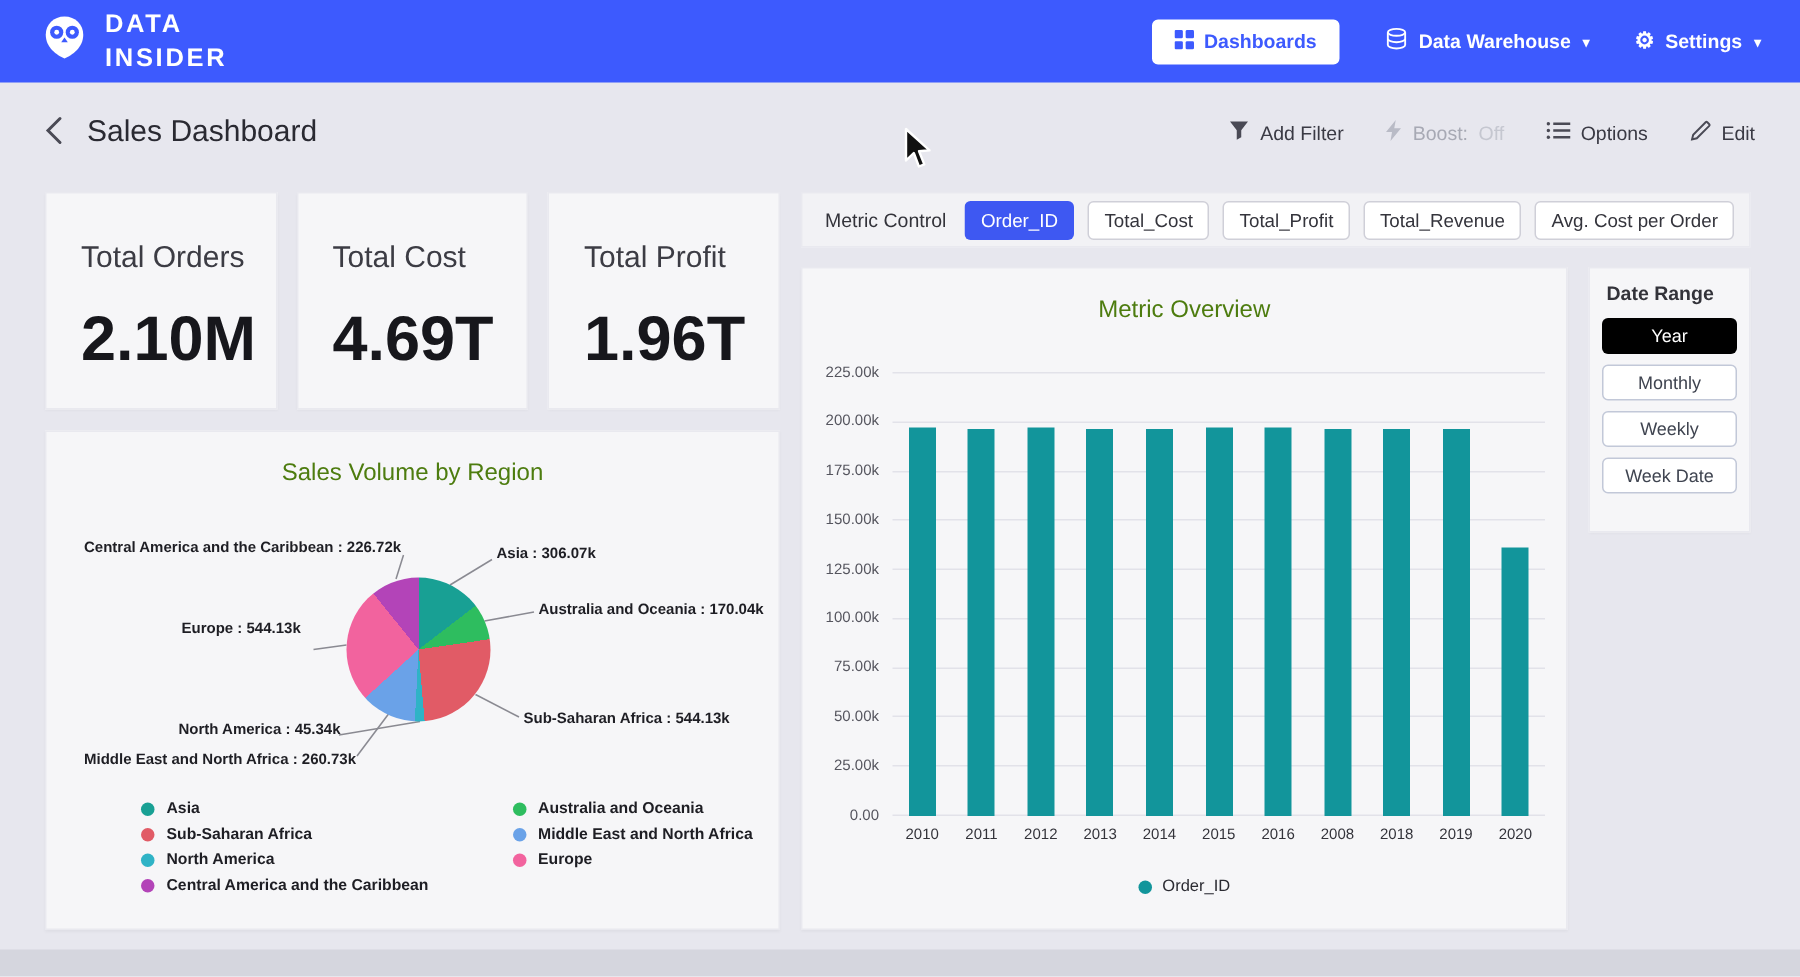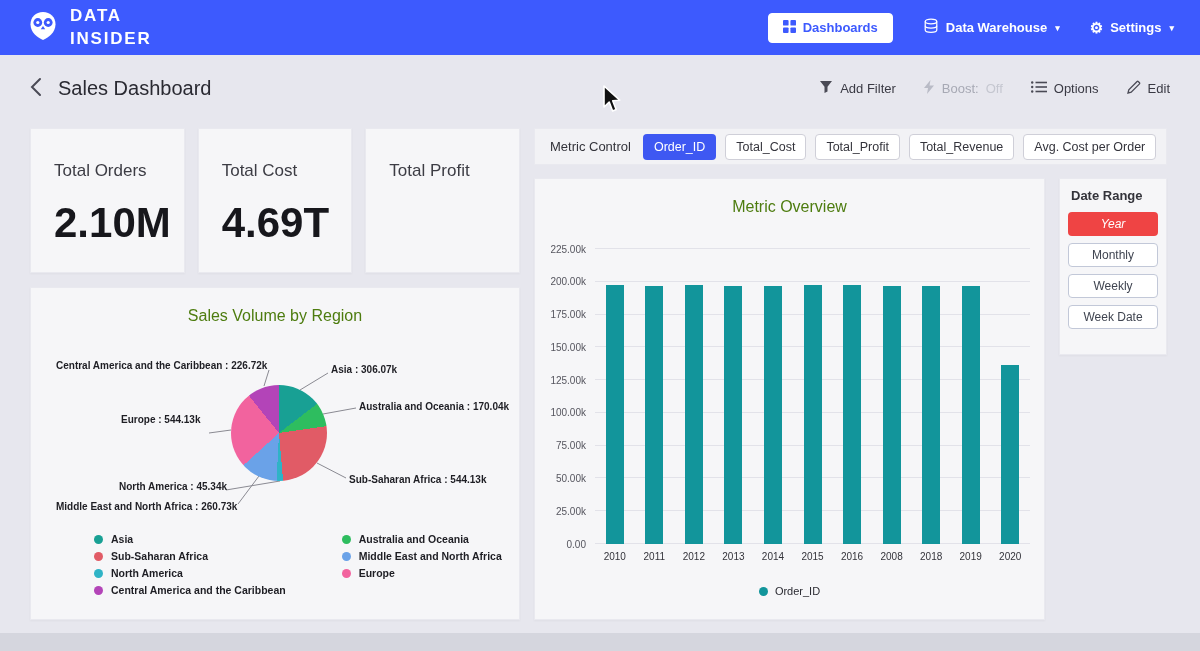--- a/index.html
+++ b/index.html
@@ -29,21 +29,21 @@
           color:#3a3a44; font-family:inherit; cursor:pointer; }
   .hact.boost { color:#a7a9b4; cursor:default; }
   .boost-off { color:#c5c7d0; }
 
   
   .card { background:#f6f6f8; border:1px solid #e9e9ef; box-shadow:0 1px 2px rgba(0,0,0,0.04); }
 
   
   .kpi-row { position:absolute; left:30px; top:128px; width:490px; display:flex; gap:13px; }
   .kpi-card { flex:1; height:145px; padding:32px 0 0 23px; }
-  .kpi-label { font-size:17px; color:#3c3c44; margin-bottom:18px; }
+  .kpi-label { font-size:20px; color:#3c3c44; margin-bottom:18px; }
   .kpi-value { font-size:42px; font-weight:bold; color:#17171c; }
 
   
   .pie-card { position:absolute; left:30px; top:287px; width:490px; height:333px; }
   .card-title { text-align:center; font-size:16px; font-weight:500; color:#4d7c0f; padding-top:19px; }
   .pie { position:absolute; left:200px; top:97px; width:96px; height:96px; border-radius:50%; }
   .pie-labels { position:absolute; inset:0; }
   .pie-label { position:absolute; font-size:10px; font-weight:bold; color:#1e1e24; white-space:nowrap; }
   .pie-leaders { position:absolute; inset:0; pointer-events:none; }
   .pie-legend { position:absolute; left:63px; top:245px; display:flex; gap:56px; }
@@ -200,20 +200,21 @@
     <div class="card kpi-card">
       <div class="kpi-label">Total Orders</div>
       <div class="kpi-value">2.10M</div>
     </div>
     <div class="card kpi-card">
       <div class="kpi-label">Total Cost</div>
       <div class="kpi-value">4.69T</div>
     </div>
     <div class="card kpi-card">
       <div class="kpi-label">Total Profit</div>
+      <div class="kpi-value">1.96T</div>
     </div>
   </div>
 
   <div class="card pie-card">
     <div class="card-title">Sales Volume by Region</div>
     <svg class="pie-leaders" width="490" height="333">
       <g stroke="#8a8a92" stroke-width="1">
         <line x1="269" y1="102" x2="297" y2="85"></line>
         <line x1="292" y1="126" x2="325" y2="120"></line>
         <line x1="286" y1="175" x2="315" y2="190"></line>
@@ -366,21 +367,21 @@
     </div>
     <div class="bar-legend">
       <span class="dot" style="background: rgb(18, 149, 155);"></span>
       <span>Order_ID</span>
     </div>
   </div>
 
   <div class="card date-card">
     <div class="date-title">Date Range</div>
     <div class="date-buttons">
-        <button class="date-btn selected" style="background: #ef4444; font-style: italic;">Year</button>
+        <button class="date-btn selected" style="background: #000000;">Year</button>
         <button class="date-btn">Monthly</button>
         <button class="date-btn">Weekly</button>
         <button class="date-btn">Week Date</button>
       </div>
   </div>
 
   <div class="bottom-strip"></div>
 
   <div class="cursor">
     <svg width="22" height="30" viewBox="0 0 22 30">

